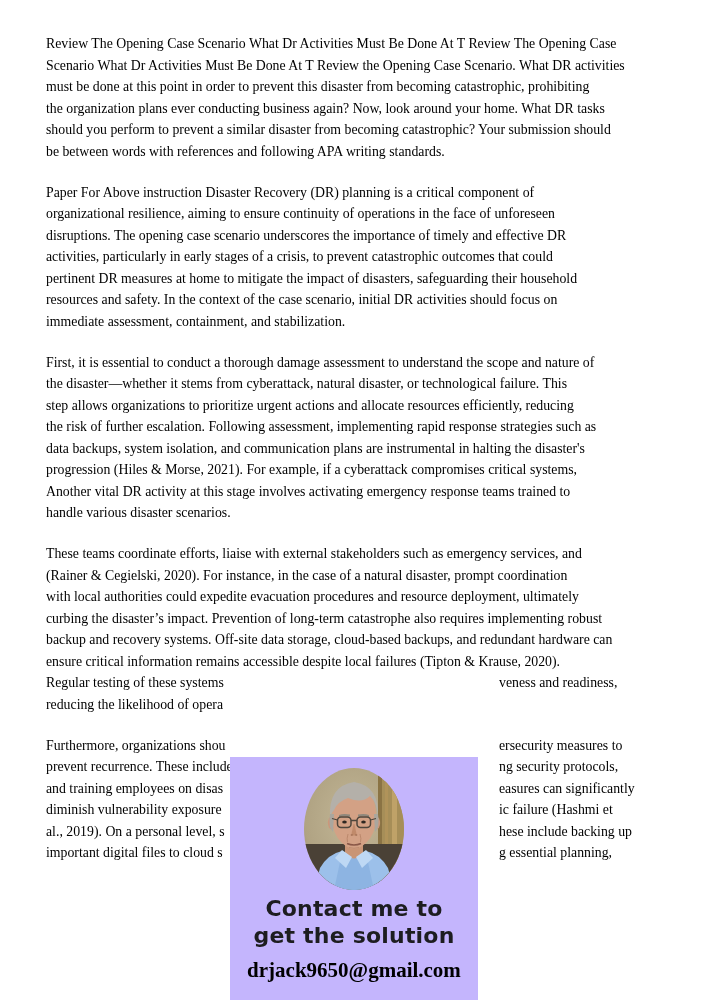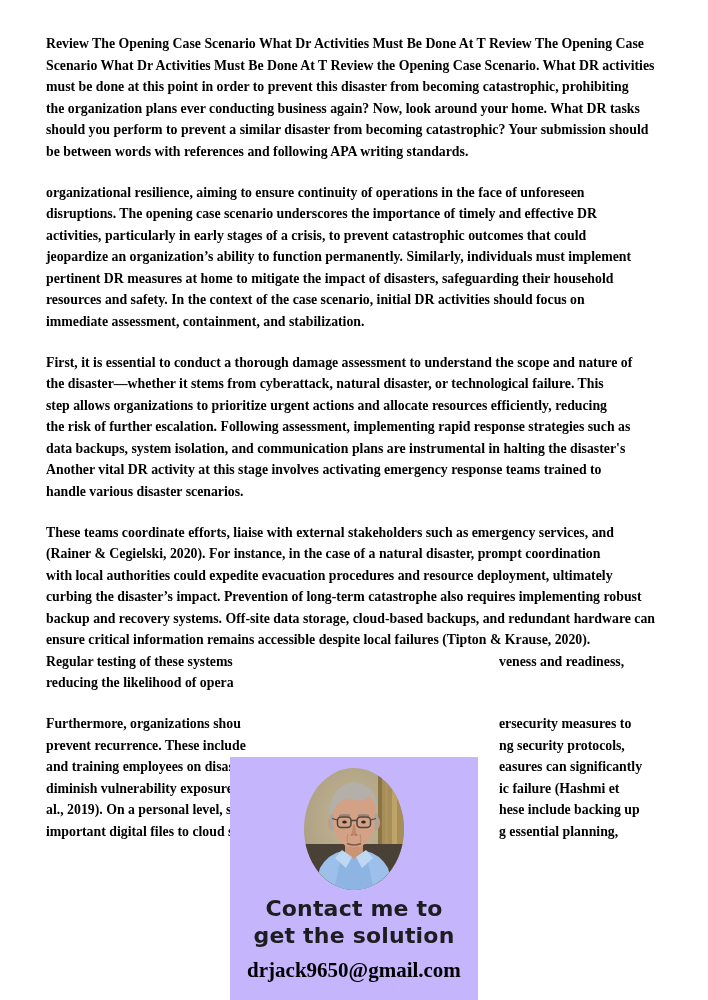--- a/index.html
+++ b/index.html
@@ -10,21 +10,21 @@
     overflow: hidden;
     font-family: "Liberation Serif", serif;
   }
   .doc {
     position: absolute;
     left: 46px; top: 33px;
     width: 618px;
     color: #000000;
     font-size: 13.8px;
   }
-  .para { margin: 0 0 19.5px 0; font-weight: bold; }
+  .para { margin: 0 0 19.5px 0; }
   .line {
     height: 21.5px;
     line-height: 21.5px;
     white-space: nowrap;
     position: relative;
   }
   .frag-right {
     position: absolute;
     left: 453px;
     top: 0;
@@ -61,34 +61,35 @@
   <div>
       <div class="para">
         <div class="line">Review The Opening Case Scenario What Dr Activities Must Be Done At T Review The Opening Case</div>
         <div class="line">Scenario What Dr Activities Must Be Done At T Review the Opening Case Scenario. What DR activities</div>
         <div class="line">must be done at this point in order to prevent this disaster from becoming catastrophic, prohibiting</div>
         <div class="line">the organization plans ever conducting business again? Now, look around your home. What DR tasks</div>
         <div class="line">should you perform to prevent a similar disaster from becoming catastrophic? Your submission should</div>
         <div class="line">be between words with references and following APA writing standards.</div>
       </div>
       <div class="para">
+        <div class="line">Paper For Above instruction Disaster Recovery (DR) planning is a critical component of</div>
         <div class="line">organizational resilience, aiming to ensure continuity of operations in the face of unforeseen</div>
         <div class="line">disruptions. The opening case scenario underscores the importance of timely and effective DR</div>
         <div class="line">activities, particularly in early stages of a crisis, to prevent catastrophic outcomes that could</div>
-        <div class="line">jeopardize an organization’s ability to function permanently. Similarly, individuals must implement</div>
         <div class="line">pertinent DR measures at home to mitigate the impact of disasters, safeguarding their household</div>
         <div class="line">resources and safety. In the context of the case scenario, initial DR activities should focus on</div>
         <div class="line">immediate assessment, containment, and stabilization.</div>
       </div>
       <div class="para">
         <div class="line">First, it is essential to conduct a thorough damage assessment to understand the scope and nature of</div>
         <div class="line">the disaster—whether it stems from cyberattack, natural disaster, or technological failure. This</div>
         <div class="line">step allows organizations to prioritize urgent actions and allocate resources efficiently, reducing</div>
         <div class="line">the risk of further escalation. Following assessment, implementing rapid response strategies such as</div>
         <div class="line">data backups, system isolation, and communication plans are instrumental in halting the disaster's</div>
+        <div class="line">progression (Hiles &amp; Morse, 2021). For example, if a cyberattack compromises critical systems,</div>
         <div class="line">Another vital DR activity at this stage involves activating emergency response teams trained to</div>
         <div class="line">handle various disaster scenarios.</div>
       </div>
       <div class="para">
         <div class="line">These teams coordinate efforts, liaise with external stakeholders such as emergency services, and</div>
         <div class="line">(Rainer &amp; Cegielski, 2020). For instance, in the case of a natural disaster, prompt coordination</div>
         <div class="line">with local authorities could expedite evacuation procedures and resource deployment, ultimately</div>
         <div class="line">curbing the disaster’s impact. Prevention of long-term catastrophe also requires implementing robust</div>
         <div class="line">backup and recovery systems. Off-site data storage, cloud-based backups, and redundant hardware can</div>
         <div class="line">ensure critical information remains accessible despite local failures (Tipton &amp; Krause, 2020).</div>

